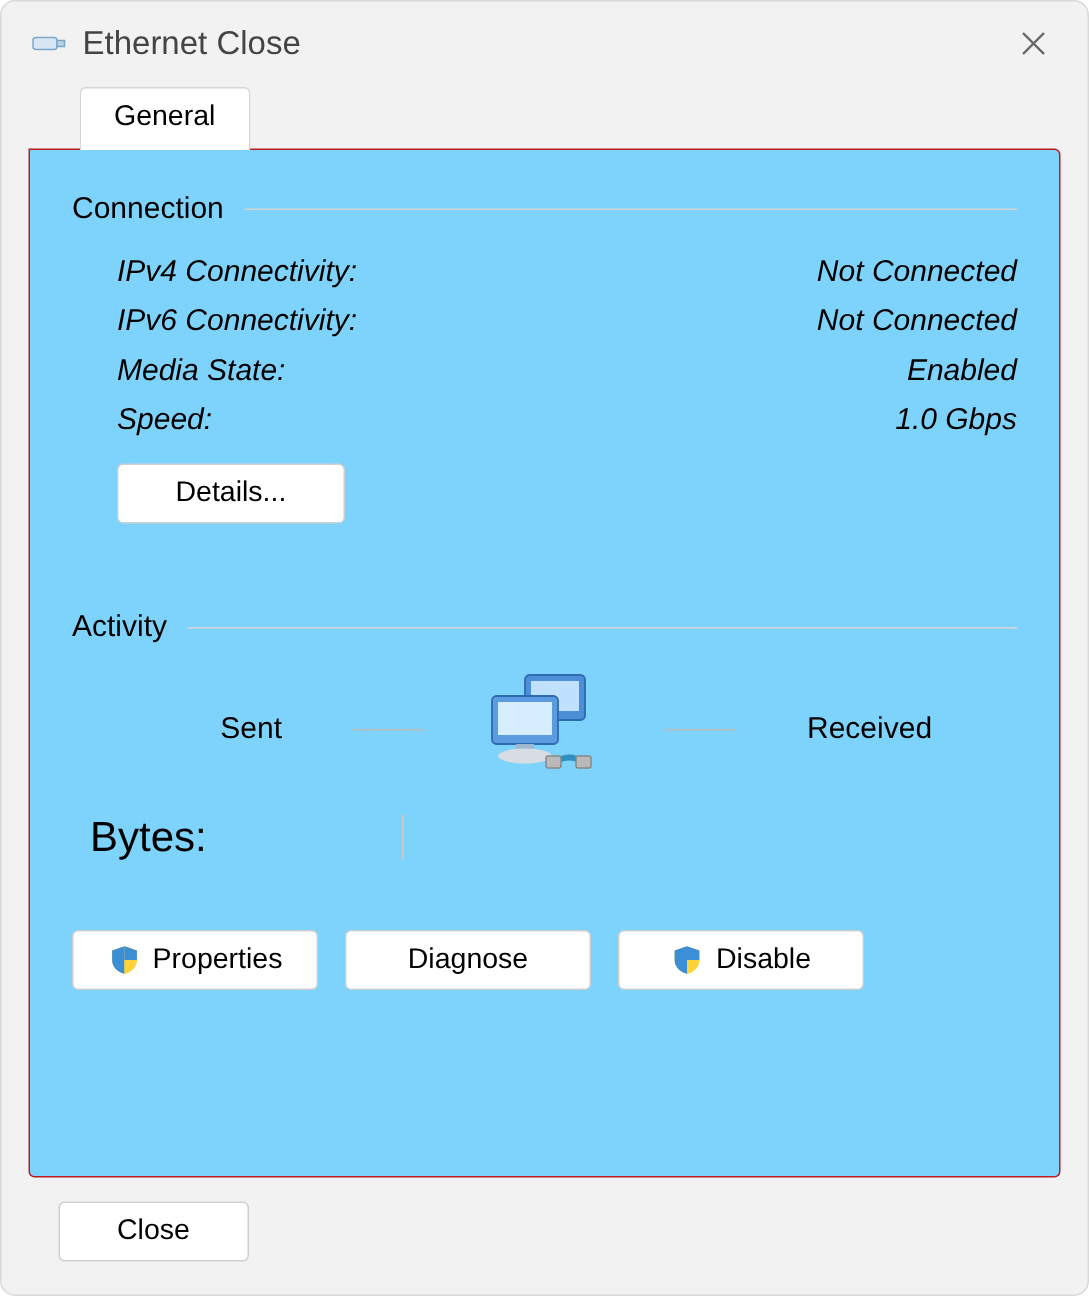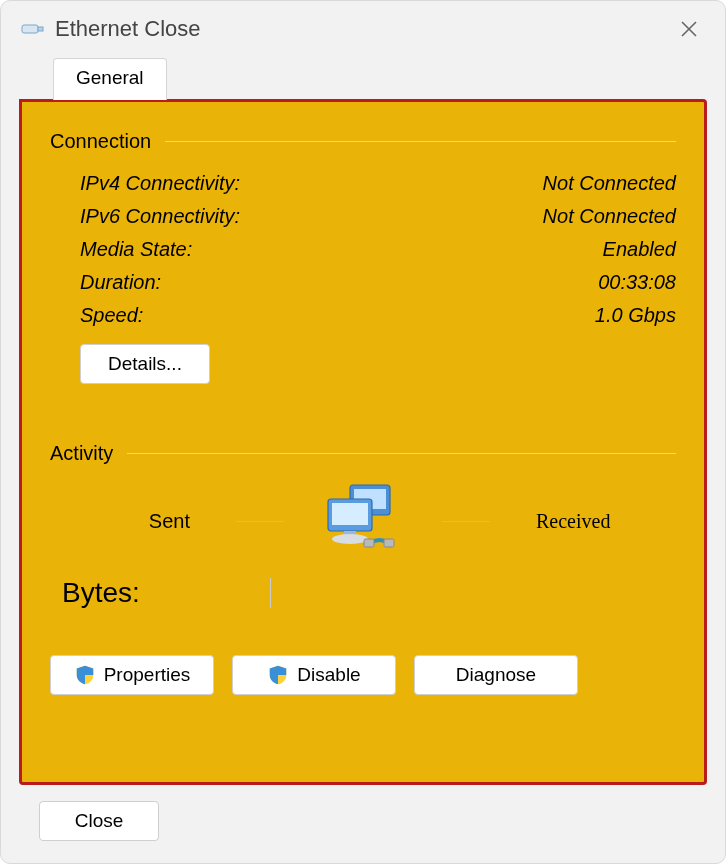--- a/index.html
+++ b/index.html
@@ -66,22 +66,22 @@
     border-top-right-radius: 4px;
     padding: 8px 22px 8px 22px;
     font-size: 19px;
     cursor: pointer;
     position: relative;
     top: 1px;
   }
 
   .tabpanel {
     flex: 1;
-    background: #eab308;
-    border: 3px solid #b91c1c;
+    background: #7dd3fc;
+    border: 1px solid #b91c1c;
     border-radius: 0 4px 4px 4px;
     padding: 24px 28px 20px 28px;
     position: relative;
   }
 
   .group-header {
     display: flex;
     align-items: center;
     margin-bottom: 14px;
     margin-top: 4px;
@@ -112,40 +112,40 @@
   }
 
   .btn {
     display: inline-flex;
     align-items: center;
     justify-content: center;
     background: #fff;
     border: 1px solid #cfcfcf;
     border-radius: 4px;
     font-size: 19px;
-    padding: 7px 27px;
+    padding: 7px 38px;
     cursor: pointer;
     gap: 8px;
     min-height: 40px;
   }
 
   .activity-block { margin-top: 58px; }
 
   .activity-visual {
     display: flex;
     align-items: center;
     justify-content: space-between;
     margin: 16px 0 8px 0;
   }
   .act-label {
     font-size: 20px;
     width: 150px;
   }
   .act-label.sent { text-align: right; padding-right: 10px; }
-  .act-label.recv { text-align: left; padding-left: 10px; font-family: Liberation Serif, serif; }
+  .act-label.recv { text-align: left; padding-left: 10px; }
   .hline {
     width: 48px; height: 1px; background: #bbb;
     margin: 0 6px;
   }
   .net-icon {
     width: 86px; height: 80px;
     position: relative;
   }
 
   .bytes-row {
@@ -219,24 +219,20 @@
       </div>
       <div class="kv-row">
         <span class="k">IPv6 Connectivity:</span>
         <span class="v">Not Connected</span>
       </div>
       <div class="kv-row">
         <span class="k">Media State:</span>
         <span class="v">Enabled</span>
       </div>
       <div class="kv-row">
-        <span class="k">Duration:</span>
-        <span class="v">00:33:08</span>
-      </div>
-      <div class="kv-row">
         <span class="k">Speed:</span>
         <span class="v">1.0 Gbps</span>
       </div>
 
       <div class="details-row">
         <button class="btn">Details...</button>
       </div>
 
       <div class="activity-block">
         <div class="group-header">
@@ -276,31 +272,31 @@
           <button class="btn">
             <svg class="shield" viewBox="0 0 24 24">
               <path d="M12 2 L21 5 V12 C21 17 17 21 12 22 C7 21 3 17 3 12 V5 Z" fill="#ffd23a"></path>
               <path d="M12 2 L12 22 C7 21 3 17 3 12 V5 Z" fill="#3b8fd6"></path>
               <path d="M12 2 L21 5 V12 L12 12 Z" fill="#3b8fd6"></path>
               <path d="M12 12 L21 12 C21 17 17 21 12 22 Z" fill="#ffd23a"></path>
             </svg>
             <span>Properties</span>
           </button>
           <button class="btn">
+            <span>Diagnose</span>
+          </button>
+          <button class="btn">
             <svg class="shield" viewBox="0 0 24 24">
               <path d="M12 2 L21 5 V12 C21 17 17 21 12 22 C7 21 3 17 3 12 V5 Z" fill="#ffd23a"></path>
               <path d="M12 2 L12 22 C7 21 3 17 3 12 V5 Z" fill="#3b8fd6"></path>
               <path d="M12 2 L21 5 V12 L12 12 Z" fill="#3b8fd6"></path>
               <path d="M12 12 L21 12 C21 17 17 21 12 22 Z" fill="#ffd23a"></path>
             </svg>
             <span>Disable</span>
           </button>
-          <button class="btn">
-            <span>Diagnose</span>
-          </button>
         </div>
       </div>
 
     </div>
 
     <div class="footer">
       <button class="btn">Close</button>
     </div>
 
   </div>

